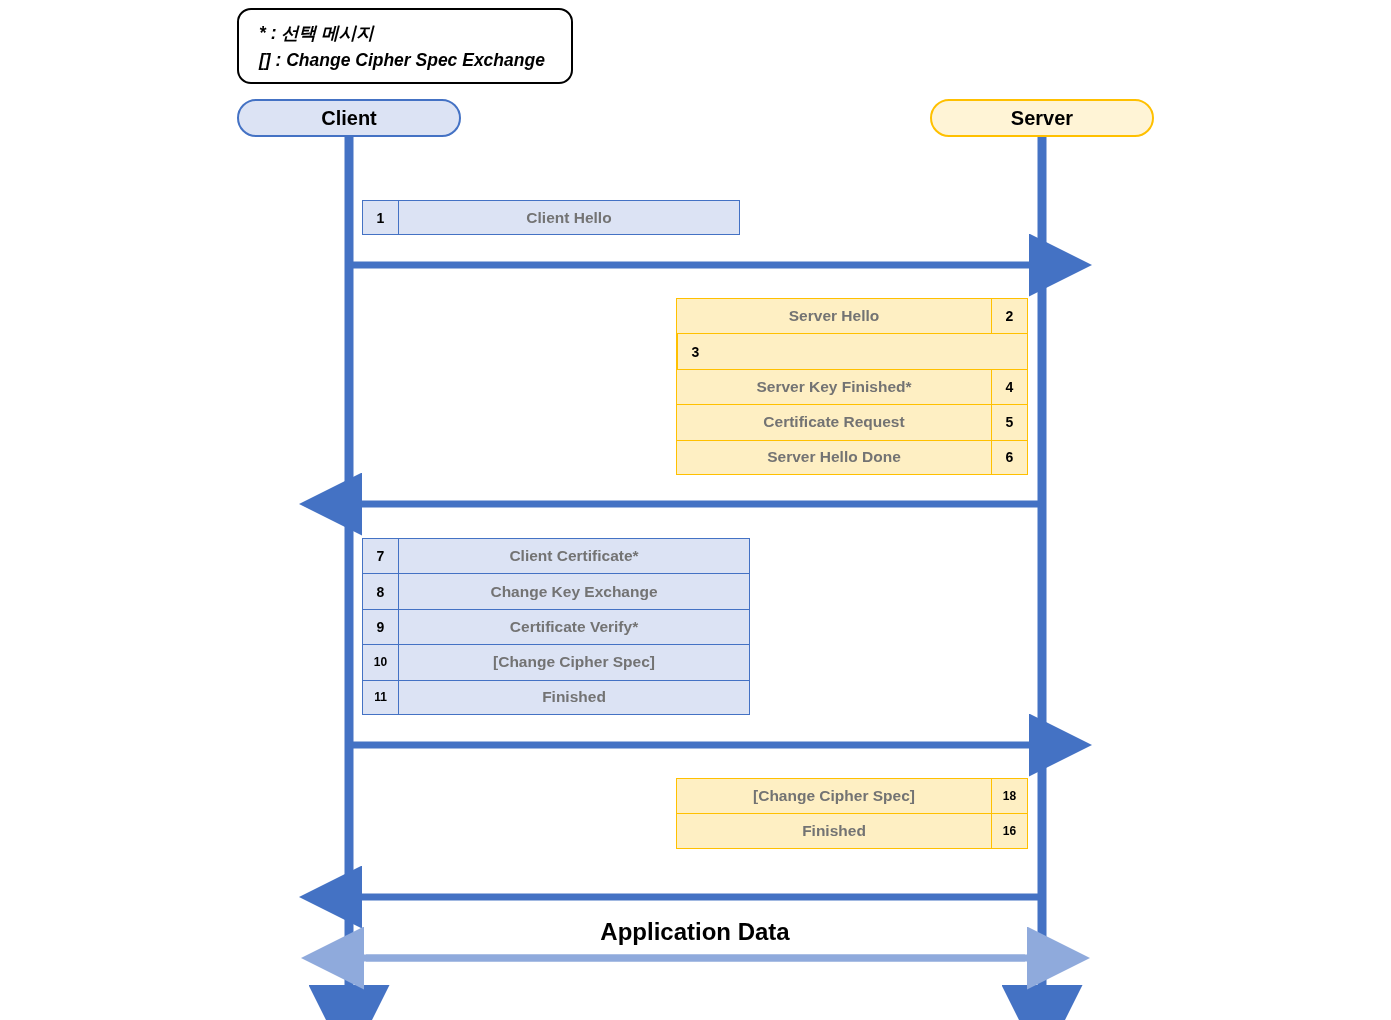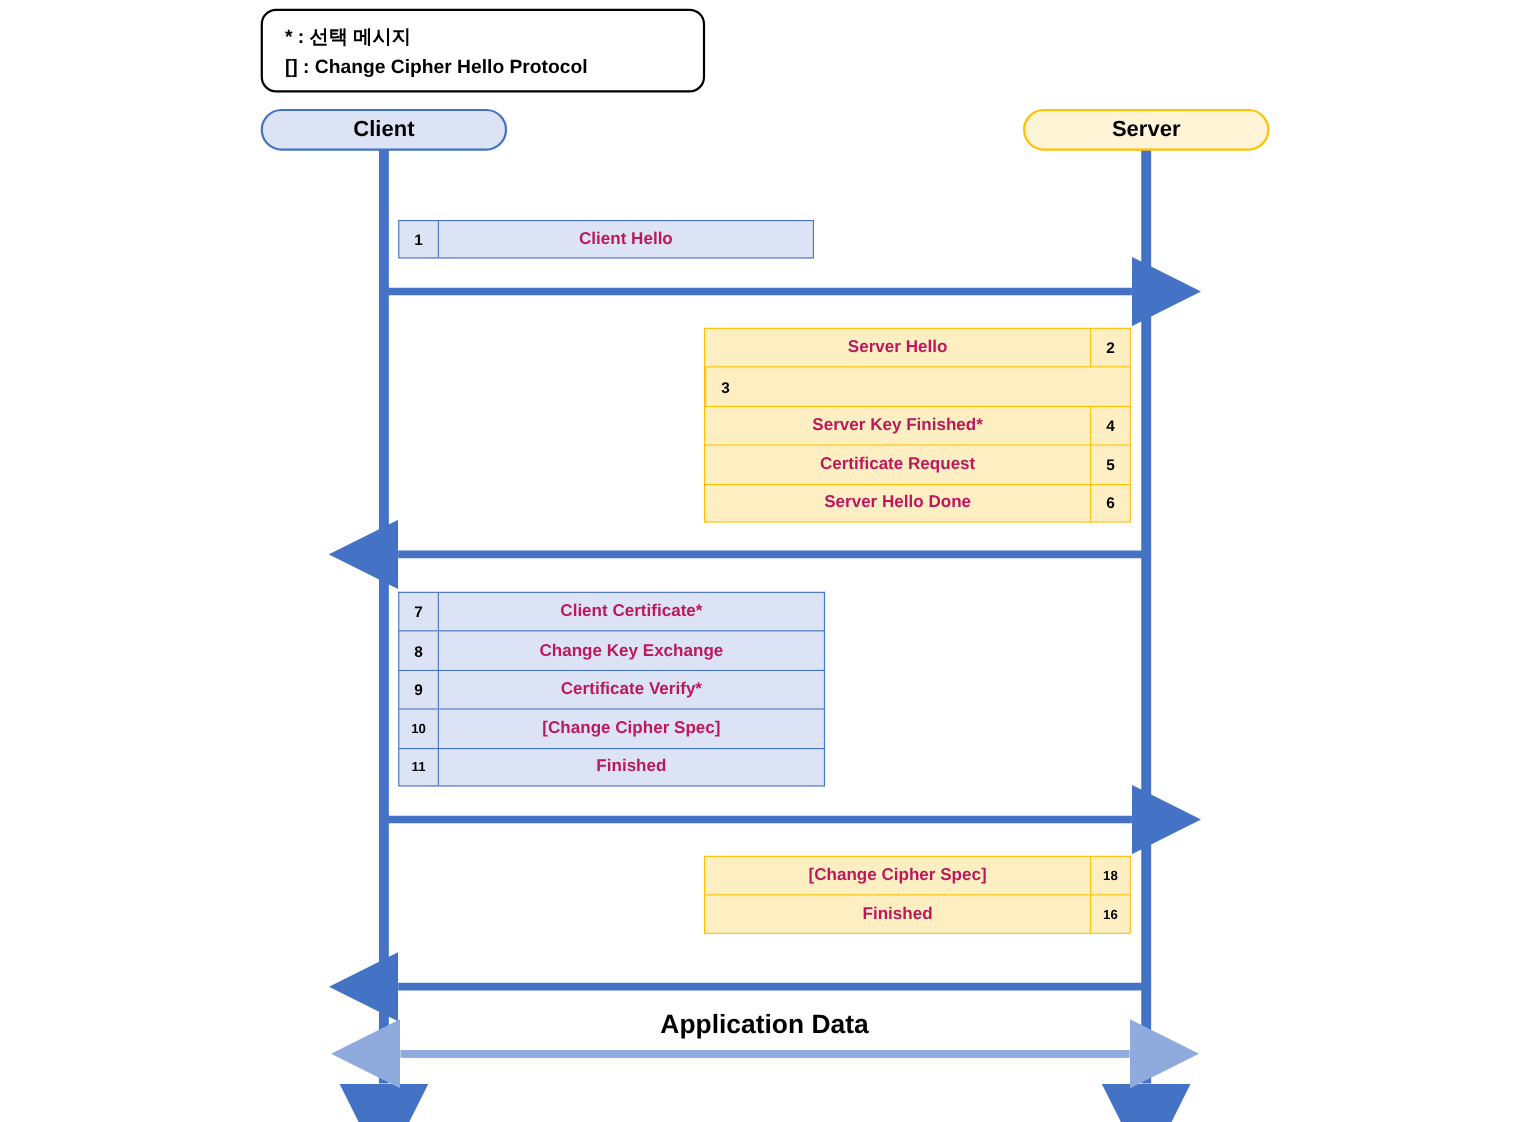--- a/index.html
+++ b/index.html
@@ -20,27 +20,28 @@
     left: 0; top: 0;
     width: 1391px;
     height: 1020px;
   }
 
   
   .legend-box {
     position: absolute;
     left: 237px;
     top: 8px;
-    width: 404px;
+    width: 336px;
     height: 76px;
     border: 2px solid #000000;
     border-radius: 14px;
     background: #ffffff;
     box-sizing: border-box;
     padding: 10px 0 0 20px;
+    font-style: italic;
   }
   .legend-line {
     font-size: 17.5px;
     font-weight: bold;
     color: #000000;
     line-height: 27px;
     white-space: nowrap;
   }
 
   
@@ -98,41 +99,42 @@
     font-size: 12px;
   }
   .msg-label {
     box-sizing: border-box;
     flex: 1 1 auto;
     display: flex;
     align-items: center;
     justify-content: center;
     font-size: 15.5px;
     font-weight: bold;
-    color: #be185d;
+    color: #737373;
   }
 
   
   .block-client .msg-row {
     background: #DCE3F4;
     border: 1.6px solid #4472C4;
     border-bottom: none;
   }
   .block-client .msg-row:last-child {
     border-bottom: 1.6px solid #4472C4;
   }
   .block-client .msg-num {
     border-right: 1.6px solid #4472C4;
   }
 
   
   .block-server .msg-row {
     background: #FEEFC3;
     border: 1.6px solid #FFC000;
     border-bottom: none;
+    margin-left: 36px;
   }
   .block-server .msg-row:last-child {
     border-bottom: 1.6px solid #FFC000;
   }
   .block-server .msg-num {
     border-left: 1.6px solid #FFC000;
   }
 
   
   #block-1  { left: 362px; top: 200px;  width: 378px; }
@@ -187,21 +189,21 @@
     <line x1="349" y1="745" x2="1029" y2="745" stroke="#4472C4" stroke-width="7" marker-end="url(#arrowRight)"></line>
 
     <line x1="1042" y1="897" x2="362" y2="897" stroke="#4472C4" stroke-width="7" marker-end="url(#arrowLeft)"></line>
 
     <line x1="366" y1="958" x2="1027" y2="958" stroke="#8FAADC" stroke-width="7" marker-end="url(#arrowLightR)"></line>
     <line x1="1025" y1="958" x2="364" y2="958" stroke="#8FAADC" stroke-width="7" marker-end="url(#arrowLightL)"></line>
   </svg>
 
   <div class="legend-box">
     <div class="legend-line">* : 선택 메시지</div>
-    <div class="legend-line">[] : Change Cipher Hello Protocol</div>
+    <div class="legend-line">[] : Change Cipher Spec Exchange</div>
   </div>
 
   <div class="actor actor-server">Server</div>
   <div class="actor actor-client">Client</div>
 
   <div class="msg-block block-client" id="block-1">
     <div class="msg-row">
       <div class="msg-num">1</div>
       <div class="msg-label">Client Hello</div>
     </div>

